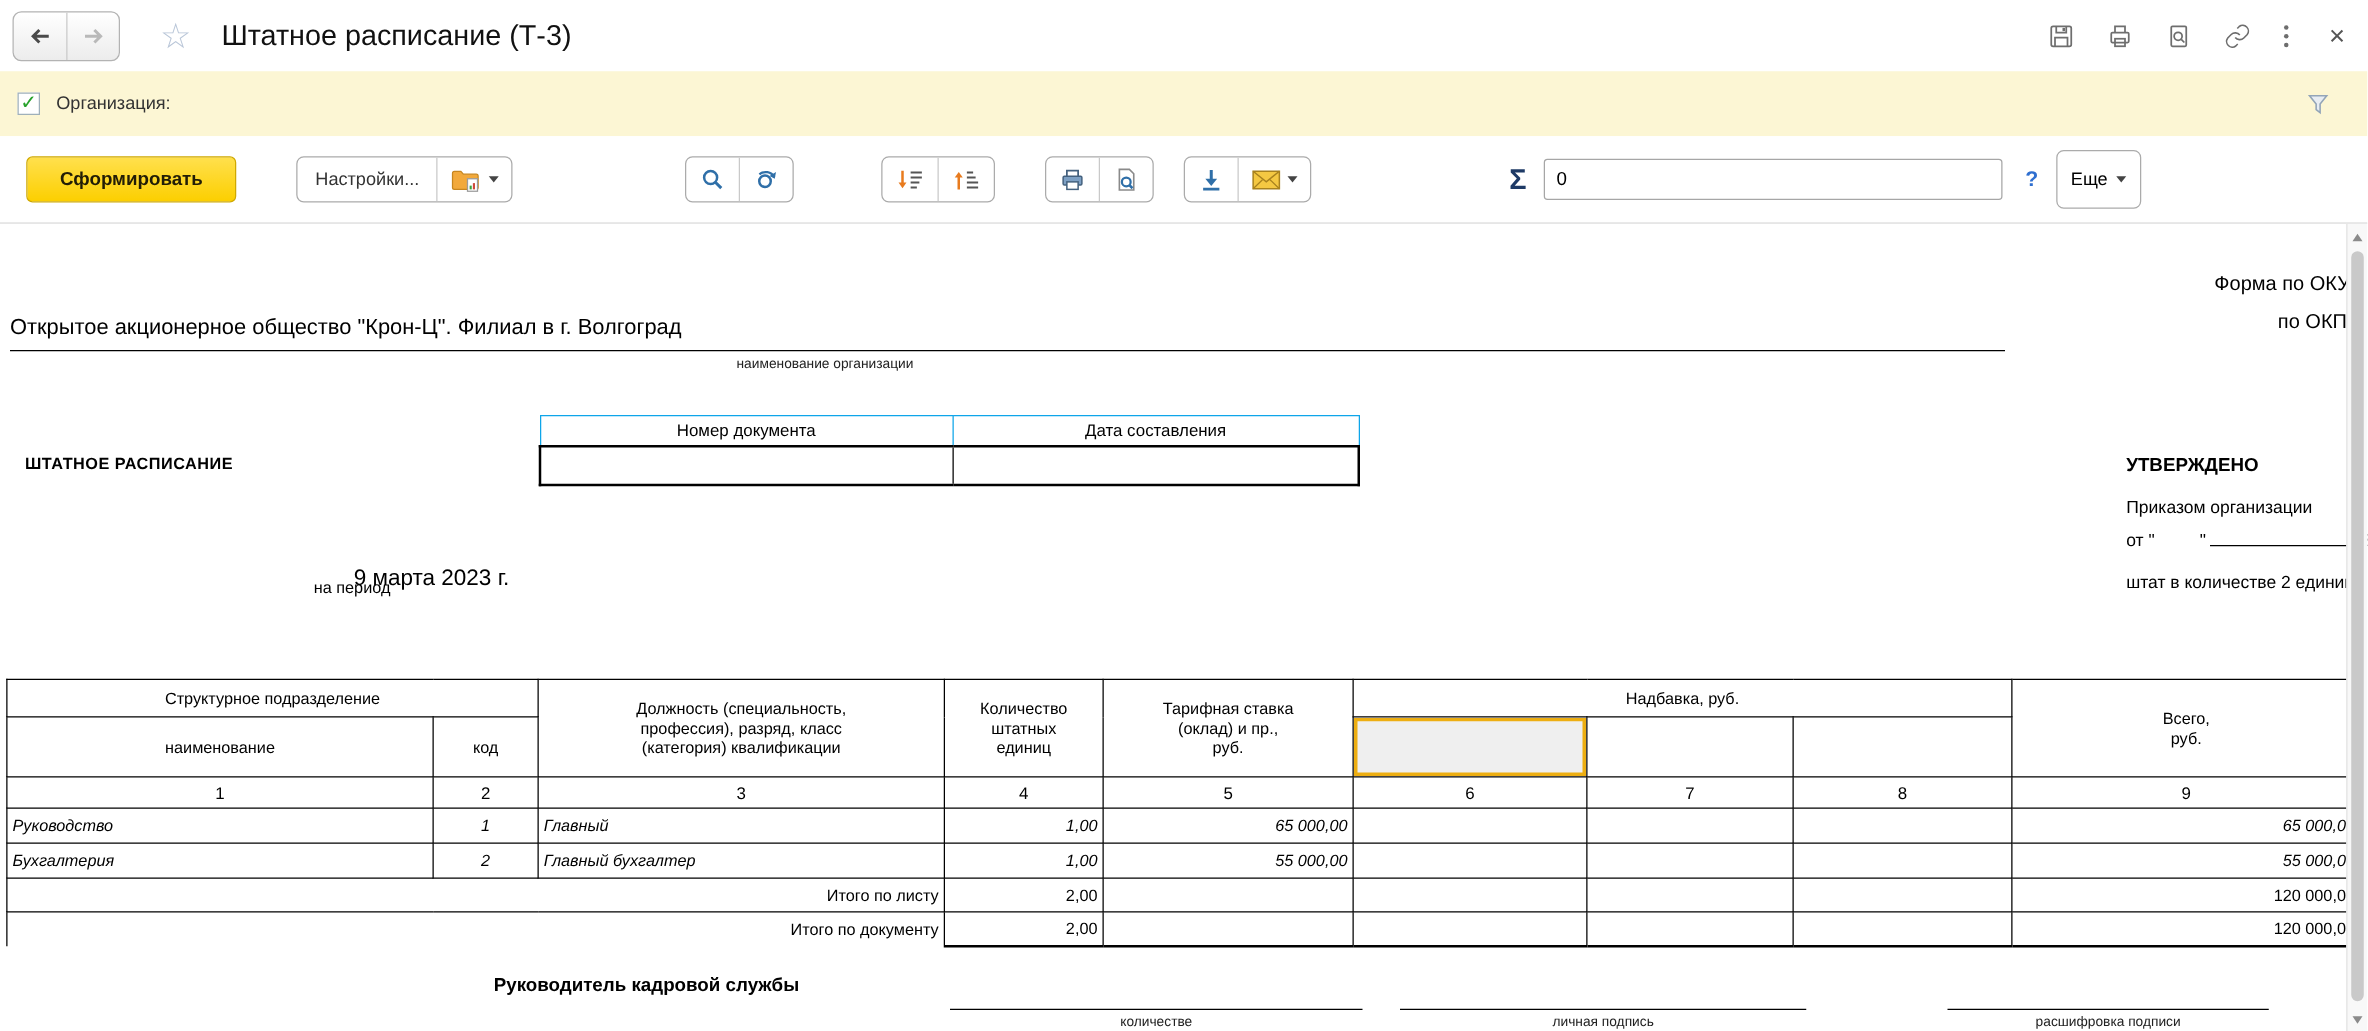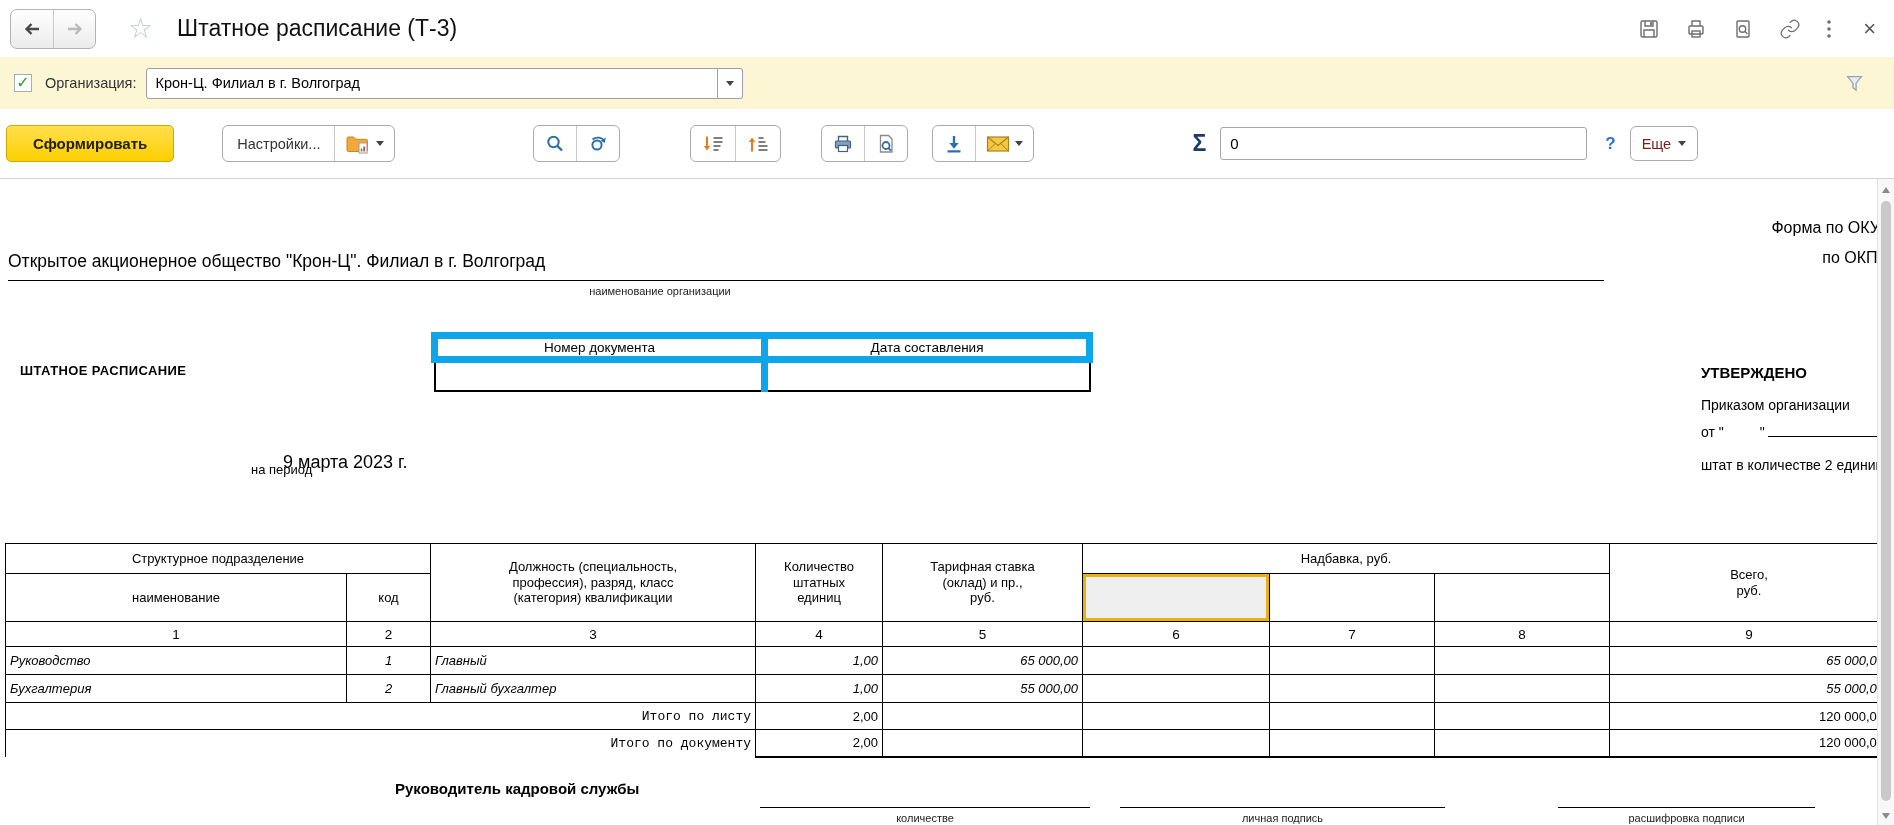--- a/index.html
+++ b/index.html
@@ -29,51 +29,51 @@
   .combo input{width:572px;height:31px;border:1px solid #9aa0a6;padding:0 8px;font-size:14.5px;
     border-radius:3px 0 0 3px;font-family:inherit;color:#000;}
   .combo-btn{width:25px;height:31px;border:1px solid #9aa0a6;border-left:none;background:#fff;
     border-radius:0 3px 3px 0;display:flex;align-items:center;justify-content:center;cursor:pointer;padding:0;}
   .caret{width:0;height:0;border-left:4px solid transparent;border-right:4px solid transparent;
     border-top:5px solid #444;display:inline-block;}
   .funnel{margin-left:auto;margin-right:16px;cursor:pointer;}
 
   
   .toolbar{height:70px;display:flex;align-items:center;background:#fff;border-bottom:1px solid #d4d4d4;
-    padding:0 4px;}
+    padding:0 19px;}
   .btn-generate{height:37px;margin-left:2px;padding:0 26px;border:1px solid #d0a900;border-radius:5px;
     background:linear-gradient(#ffe04d,#fccf00);font-weight:bold;font-size:15px;color:#221d06;
     cursor:pointer;font-family:inherit;}
   .seg-group{display:flex;border:1px solid #ababab;border-radius:6px;background:#fff;height:37px;
     overflow:hidden;align-items:stretch;}
   .seg{border:none;background:transparent;display:flex;align-items:center;justify-content:center;
     padding:0 10px;cursor:pointer;gap:5px;font-family:inherit;}
   .seg + .seg{border-left:1px solid #c9c9c9;}
   .seg-label{font-size:14.5px;color:#333;padding:0 14px;}
   .g-settings{margin-left:48px;} .g-search{margin-left:138px;} .g-sort{margin-left:70px;}
   .g-print{margin-left:40px;} .g-export{margin-left:24px;}
   .sigma{font-size:23px;font-weight:bold;color:#1e3a66;margin-left:158px;}
   .sum-input{width:367px;height:33px;margin-left:14px;border:1px solid #a6a6a6;border-radius:3px;
     font-size:15px;padding:0 9px;font-family:inherit;color:#000;}
   .help{font-size:17px;font-weight:bold;color:#2f6fd0;margin-left:18px;cursor:pointer;}
-  .btn-more{height:35px;margin-left:14px;padding:0 11px;border:1px solid #ababab;border-radius:6px;
-    background:#fff;display:flex;align-items:center;gap:7px;font-size:14.5px;color:#7f1d1d;
+  .btn-more{height:47px;margin-left:14px;padding:0 11px;border:1px solid #ababab;border-radius:6px;
+    background:#fff;display:flex;align-items:center;gap:7px;font-size:14.5px;color:#000000;
     cursor:pointer;font-family:inherit;}
 
   
   .doc{position:relative;height:646px;background:#fff;overflow:hidden;}
   .abs{position:absolute;white-space:nowrap;}
   .form-code{font-size:16px;right:4px;text-align:right;}
   .orgname{left:8px;top:72px;font-size:17.5px;}
   .orgline{left:8px;top:101px;width:1596px;height:1px;background:#000;}
   .orgcap{left:565px;top:106px;width:190px;text-align:center;font-size:11px;color:#222;}
   .doctitle{left:20px;top:184px;font-size:13px;font-weight:bold;letter-spacing:.4px;}
 
   table.numtable{position:absolute;left:431px;top:153px;border-collapse:collapse;table-layout:fixed;}
-  table.numtable td{border:7px solid #0ea5e9;text-align:center;font-size:13.5px;}
+  table.numtable td{border:1px solid #0ea5e9;text-align:center;font-size:13.5px;}
   table.numtable tr.hd td{height:24px;}
   table.numtable tr.val td{height:31px;border-top:2px solid #000;border-bottom:2px solid #000;}
   table.numtable tr.val td:first-child{border-left:2px solid #000;border-right:1px solid #000;}
   table.numtable tr.val td:last-child{border-right:2px solid #000;}
 
   .approved{left:1701px;top:185px;}
   .app-t{font-size:15px;font-weight:bold;}
   .app-l1{font-size:14px;margin-top:16px;}
   .app-l2{font-size:14px;margin-top:11px;}
   .qgap{display:inline-block;width:36px;}
@@ -87,21 +87,21 @@
   table.maintable td{border:1px solid #000;font-size:13px;vertical-align:middle;padding:1px 4px;
     overflow:hidden;}
   table.maintable tr.h1 td, table.maintable tr.h2 td{text-align:center;line-height:1.22;}
   .pre{white-space:pre-line;}
   table.maintable tr.h1{height:30px;} table.maintable tr.h2{height:48px;}
   table.maintable tr.nums{height:25px;} table.maintable tr.nums td{text-align:center;font-size:13.5px;}
   table.maintable tr.drow{height:28px;font-style:italic;} table.maintable tr.trow{height:27px;}
   td.c-left{text-align:left;white-space:nowrap;font-size:13.5px;}
   td.c-center{text-align:center;font-size:13.5px;}
   td.c-num{text-align:right;white-space:nowrap;font-size:13.5px;padding-right:6px;}
-  td.nob{border:none;text-align:right;font-size:13.5px;padding-right:7px;white-space:nowrap;font-family:Liberation Mono, monospace;}
+  td.nob{border:none;text-align:right;font-size:13.5px;padding-right:7px;white-space:nowrap;}
   tr.last td{border-bottom:2px solid #000;}
   tr.last td.nob{border-bottom:none;}
   td.selected{background:#efefef;box-shadow:inset 0 0 0 3px #edae12, 0 0 0 1px #edae12;}
 
   .sigtitle{left:395px;top:601px;font-size:15px;font-weight:bold;}
   .sigline{height:1px;background:#000;top:628px;}
   .sigcap{top:633px;text-align:center;font-size:11px;color:#222;}
 
   
   .vscroll{position:absolute;right:0;top:0;width:17px;height:646px;background:#f8f8f8;
@@ -159,26 +159,20 @@
     </svg>
     <span class="close-x">×</span>
   </div>
 </div>
 
 <div class="orgbar">
   <span class="checkbox">
     <span class="check">✓</span>
   </span>
   <span class="orglabel">Организация:</span>
-  <div class="combo">
-    <input value="Крон-Ц. Филиал в г. Волгоград" style="">
-    <button class="combo-btn">
-      <span class="caret"></span>
-    </button>
-  </div>
   <svg class="funnel" width="19" height="19" viewBox="0 0 18 18">
     <path d="M2.5 2.5 h13 l-5 6.2 v6.6 l-3 -2.4 v-4.2 z" fill="#e8edf3" stroke="#93a5b8" stroke-width="1.2"></path>
   </svg>
 </div>
 
 <div class="toolbar">
   <button class="btn-generate">Сформировать</button>
 
   <div class="seg-group g-settings">
     <button class="seg seg-label">Настройки...</button>

